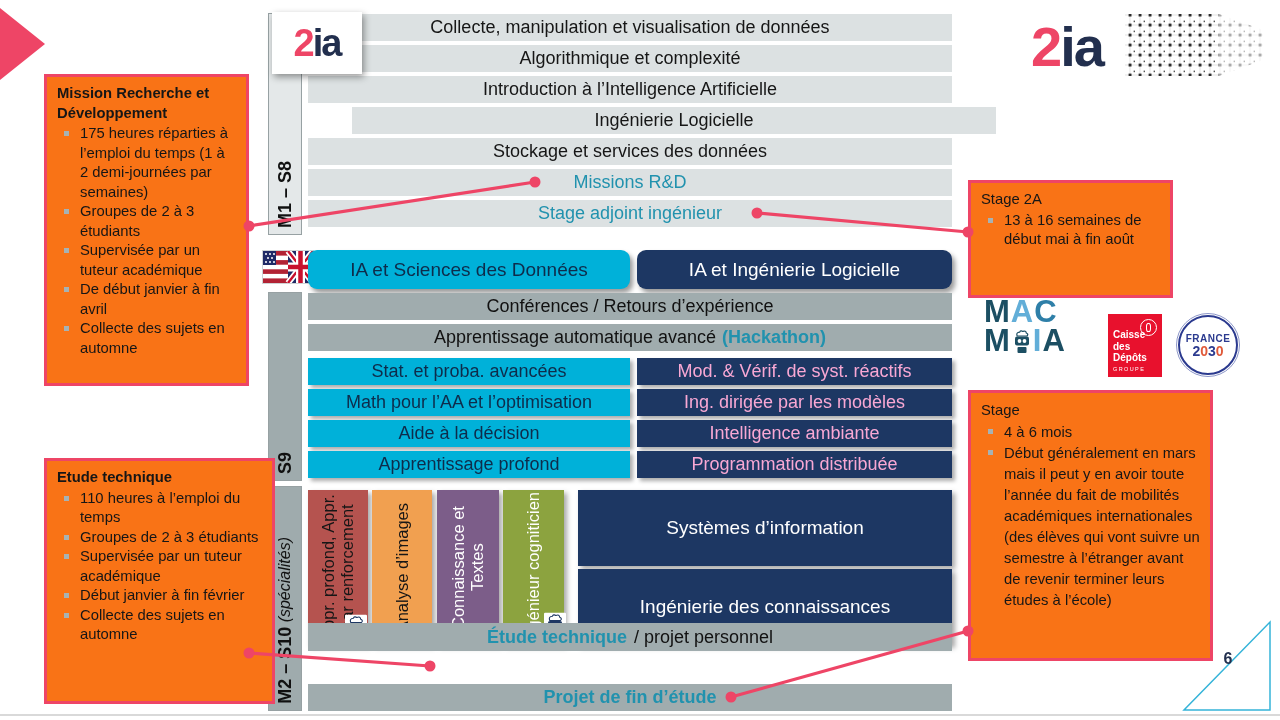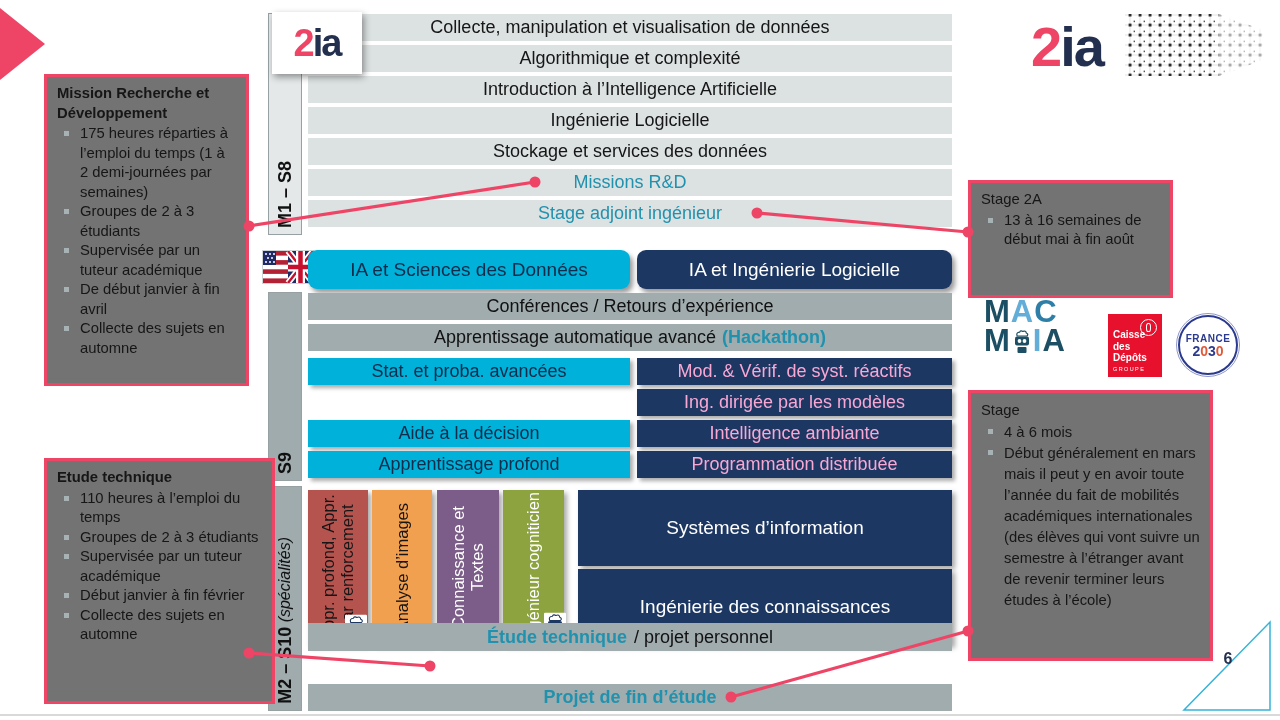--- a/index.html
+++ b/index.html
@@ -1,21 +1,21 @@
 <!DOCTYPE html>
 <html><head>
 <meta charset="utf-8">
 <style>
   html,body{margin:0;padding:0;background:#fff;}
   .stage{position:relative;width:1280px;height:720px;background:#fff;overflow:hidden;
          font-family:"Liberation Sans",sans-serif;color:#161616;}
   .abs{position:absolute;}
 
   
-  .callout{position:absolute;background:#737373;border:3px solid #ee4566;z-index:10;
+  .callout{position:absolute;background:#f97316;border:3px solid #ee4566;z-index:10;
            padding:7px 9px 5px 10px;font-size:14.8px;line-height:1.32;box-sizing:border-box;}
   .callout .title{font-weight:bold;}
   .callout.plain .title{font-weight:normal;}
   .callout ul{margin:1px 0 0;padding:0;list-style:none;}
   .callout li{position:relative;padding-left:23px;}
   .callout li::before{content:"";position:absolute;left:7px;top:7px;width:5px;height:5px;background:#a7b2b4;}
   .callout.wide{line-height:1.42;}
 
   
   .strip{position:absolute;left:268px;width:34px;border:1px solid #97a1a3;box-sizing:border-box;
@@ -133,21 +133,21 @@
       <li>Début généralement en mars mais il peut y en avoir toute l’année du fait de mobilités académiques internationales (des élèves qui vont suivre un semestre à l’étranger avant de revenir terminer leurs études à l’école)</li>
     </ul>
   </div>
 
   <div class="strip light" style="top:13px;height:222px;">
     <div class="vlabel">M1 – S8</div>
   </div>
   <div class="row m1row" style="top:14px;">Collecte, manipulation et visualisation de données</div>
   <div class="row m1row" style="top:45px;">Algorithmique et complexité</div>
   <div class="row m1row" style="top:76px;">Introduction à l’Intelligence Artificielle</div>
-  <div class="row m1row" style="top:107px;">Ingénierie Logicielle</div>
+  <div class="row m1row" style="top:107px;margin-left:44px;">Ingénierie Logicielle</div>
   <div class="row m1row" style="top:138px;">Stockage et services des données</div>
   <div class="row m1row teal" style="top:169px;">Missions R&amp;D</div>
   <div class="row m1row teal" style="top:200px;">Stage adjoint ingénieur</div>
 
   <div class="brandcard">
     <div class="brandtext"><span class="b2">2</span><span class="bia">ia</span></div>
   </div>
 
   <div class="flag">
     <svg width="50" height="32" viewBox="0 0 50 32">
@@ -179,20 +179,21 @@
 
   <div class="strip dark" style="top:292px;height:189px;">
     <div class="vlabel">S9</div>
   </div>
   <div class="row grayrow" style="top:293px;">Conférences / Retours d’expérience</div>
   <div class="row grayrow" style="top:324px;">
     <span>Apprentissage automatique avancé</span>
     <span class="tealbold" style="margin-left:6px;">(Hackathon)</span>
   </div>
   <div class="row s9l" style="top:358px;">Stat. et proba. avancées</div>
+  <div class="row s9l" style="top:389px;">Math pour l’AA et l’optimisation</div>
   <div class="row s9l" style="top:420px;">Aide à la décision</div>
   <div class="row s9l" style="top:451px;">Apprentissage profond</div>
   <div class="row s9r" style="top:358px;">Mod. &amp; Vérif. de syst. réactifs</div>
   <div class="row s9r" style="top:389px;">Ing. dirigée par les modèles</div>
   <div class="row s9r" style="top:420px;">Intelligence ambiante</div>
   <div class="row s9r" style="top:451px;">Programmation distribuée</div>
 
   <div class="strip dark" style="top:486px;height:225px;">
     <div class="vlabel"><span>M2 – S10</span><span class="suffix"> (spécialités)</span></div>
   </div>

